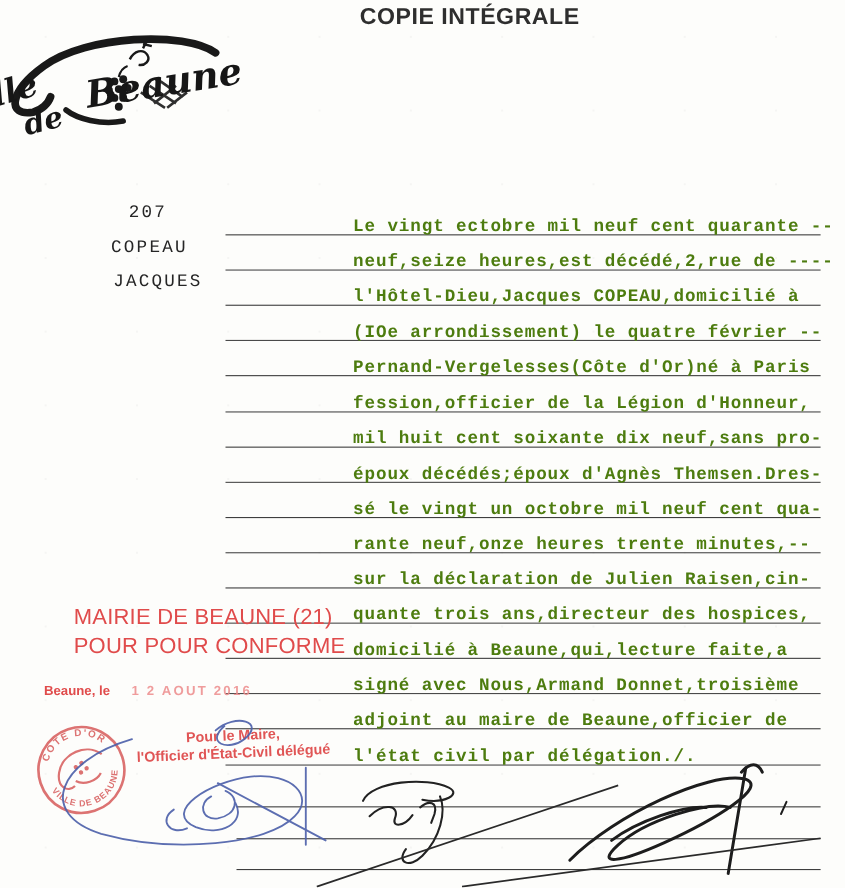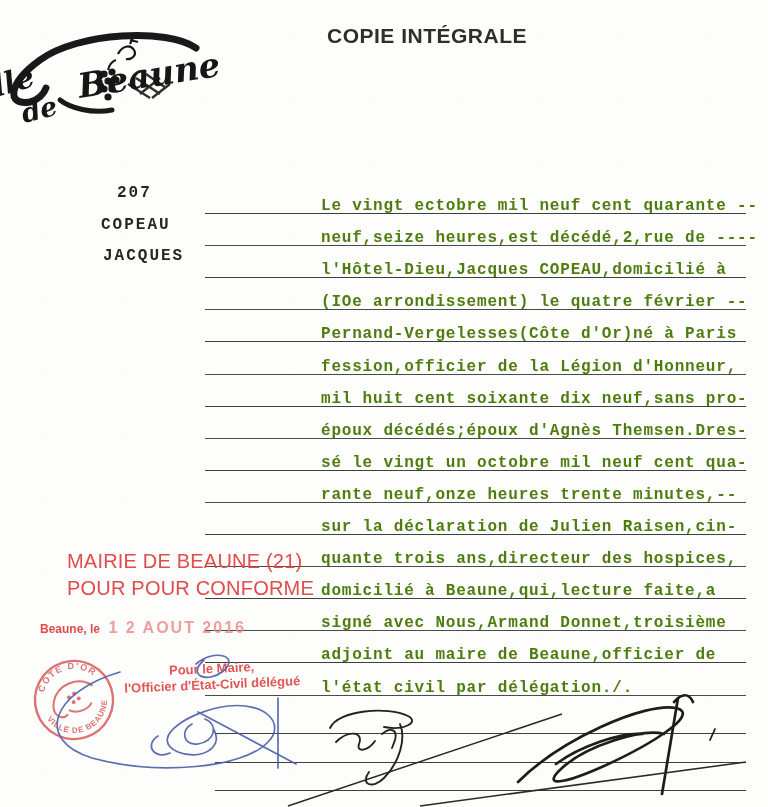--- a/index.html
+++ b/index.html
@@ -6,27 +6,27 @@
   body{
     width:768px;height:807px;position:relative;overflow:hidden;
     background:#fdfdfb;
     background-image:radial-gradient(rgba(0,0,0,0.03) 1px, transparent 1.2px);
     background-size:83px 67px;
     font-family:"Liberation Sans", sans-serif;
   }
   .abs{position:absolute;}
   
   #title{
-    top:24px;left:327px;
+    top:4px;left:327px;
     font-size:21px;font-weight:700;letter-spacing:0.5px;color:#2e2e2e;
   }
   
   .margin-ref{
     font-family:"Liberation Mono", monospace;
-    font-size:16px;font-weight:700;color:#262626;letter-spacing:2px;
+    font-size:16px;font-weight:400;color:#262626;letter-spacing:2px;
   }
   #ref-number{top:184px;left:117px;}
   #ref-surname{top:216px;left:101px;}
   #ref-givenname{top:247px;left:103px;}
   
   #act{
     top:182px;left:205px;width:541px;
   }
   .line{
     position:relative;height:31.1px;
@@ -43,22 +43,22 @@
   
   #cert-stamp{
     top:548px;left:67px;width:230px;
     color:#e04b4b;font-weight:400;font-size:20px;line-height:27px;
     letter-spacing:0.2px;white-space:nowrap;
   }
   
   #date-line{top:619px;left:40px;white-space:nowrap;}
   #date-label{color:#e04b4b;font-weight:700;font-size:12px;}
   #date-stamp{
-    color:#ed8c8c;font-weight:700;font-size:16px;letter-spacing:2px;
-    margin-left:4px;opacity:0.85;
+    color:#ed8c8c;font-weight:700;font-size:12px;letter-spacing:2px;
+    margin-left:15px;opacity:0.85;
   }
   
   #delegation{
     top:661px;left:112px;width:200px;text-align:center;
     color:#e05555;font-weight:700;font-size:13px;line-height:16px;
     transform:rotate(-2.5deg);
   }
   
   .bottom-rule{left:215px;width:531px;border-top:1.6px solid #3e3e3e;height:0;}
   #rule-1{top:733px;}

